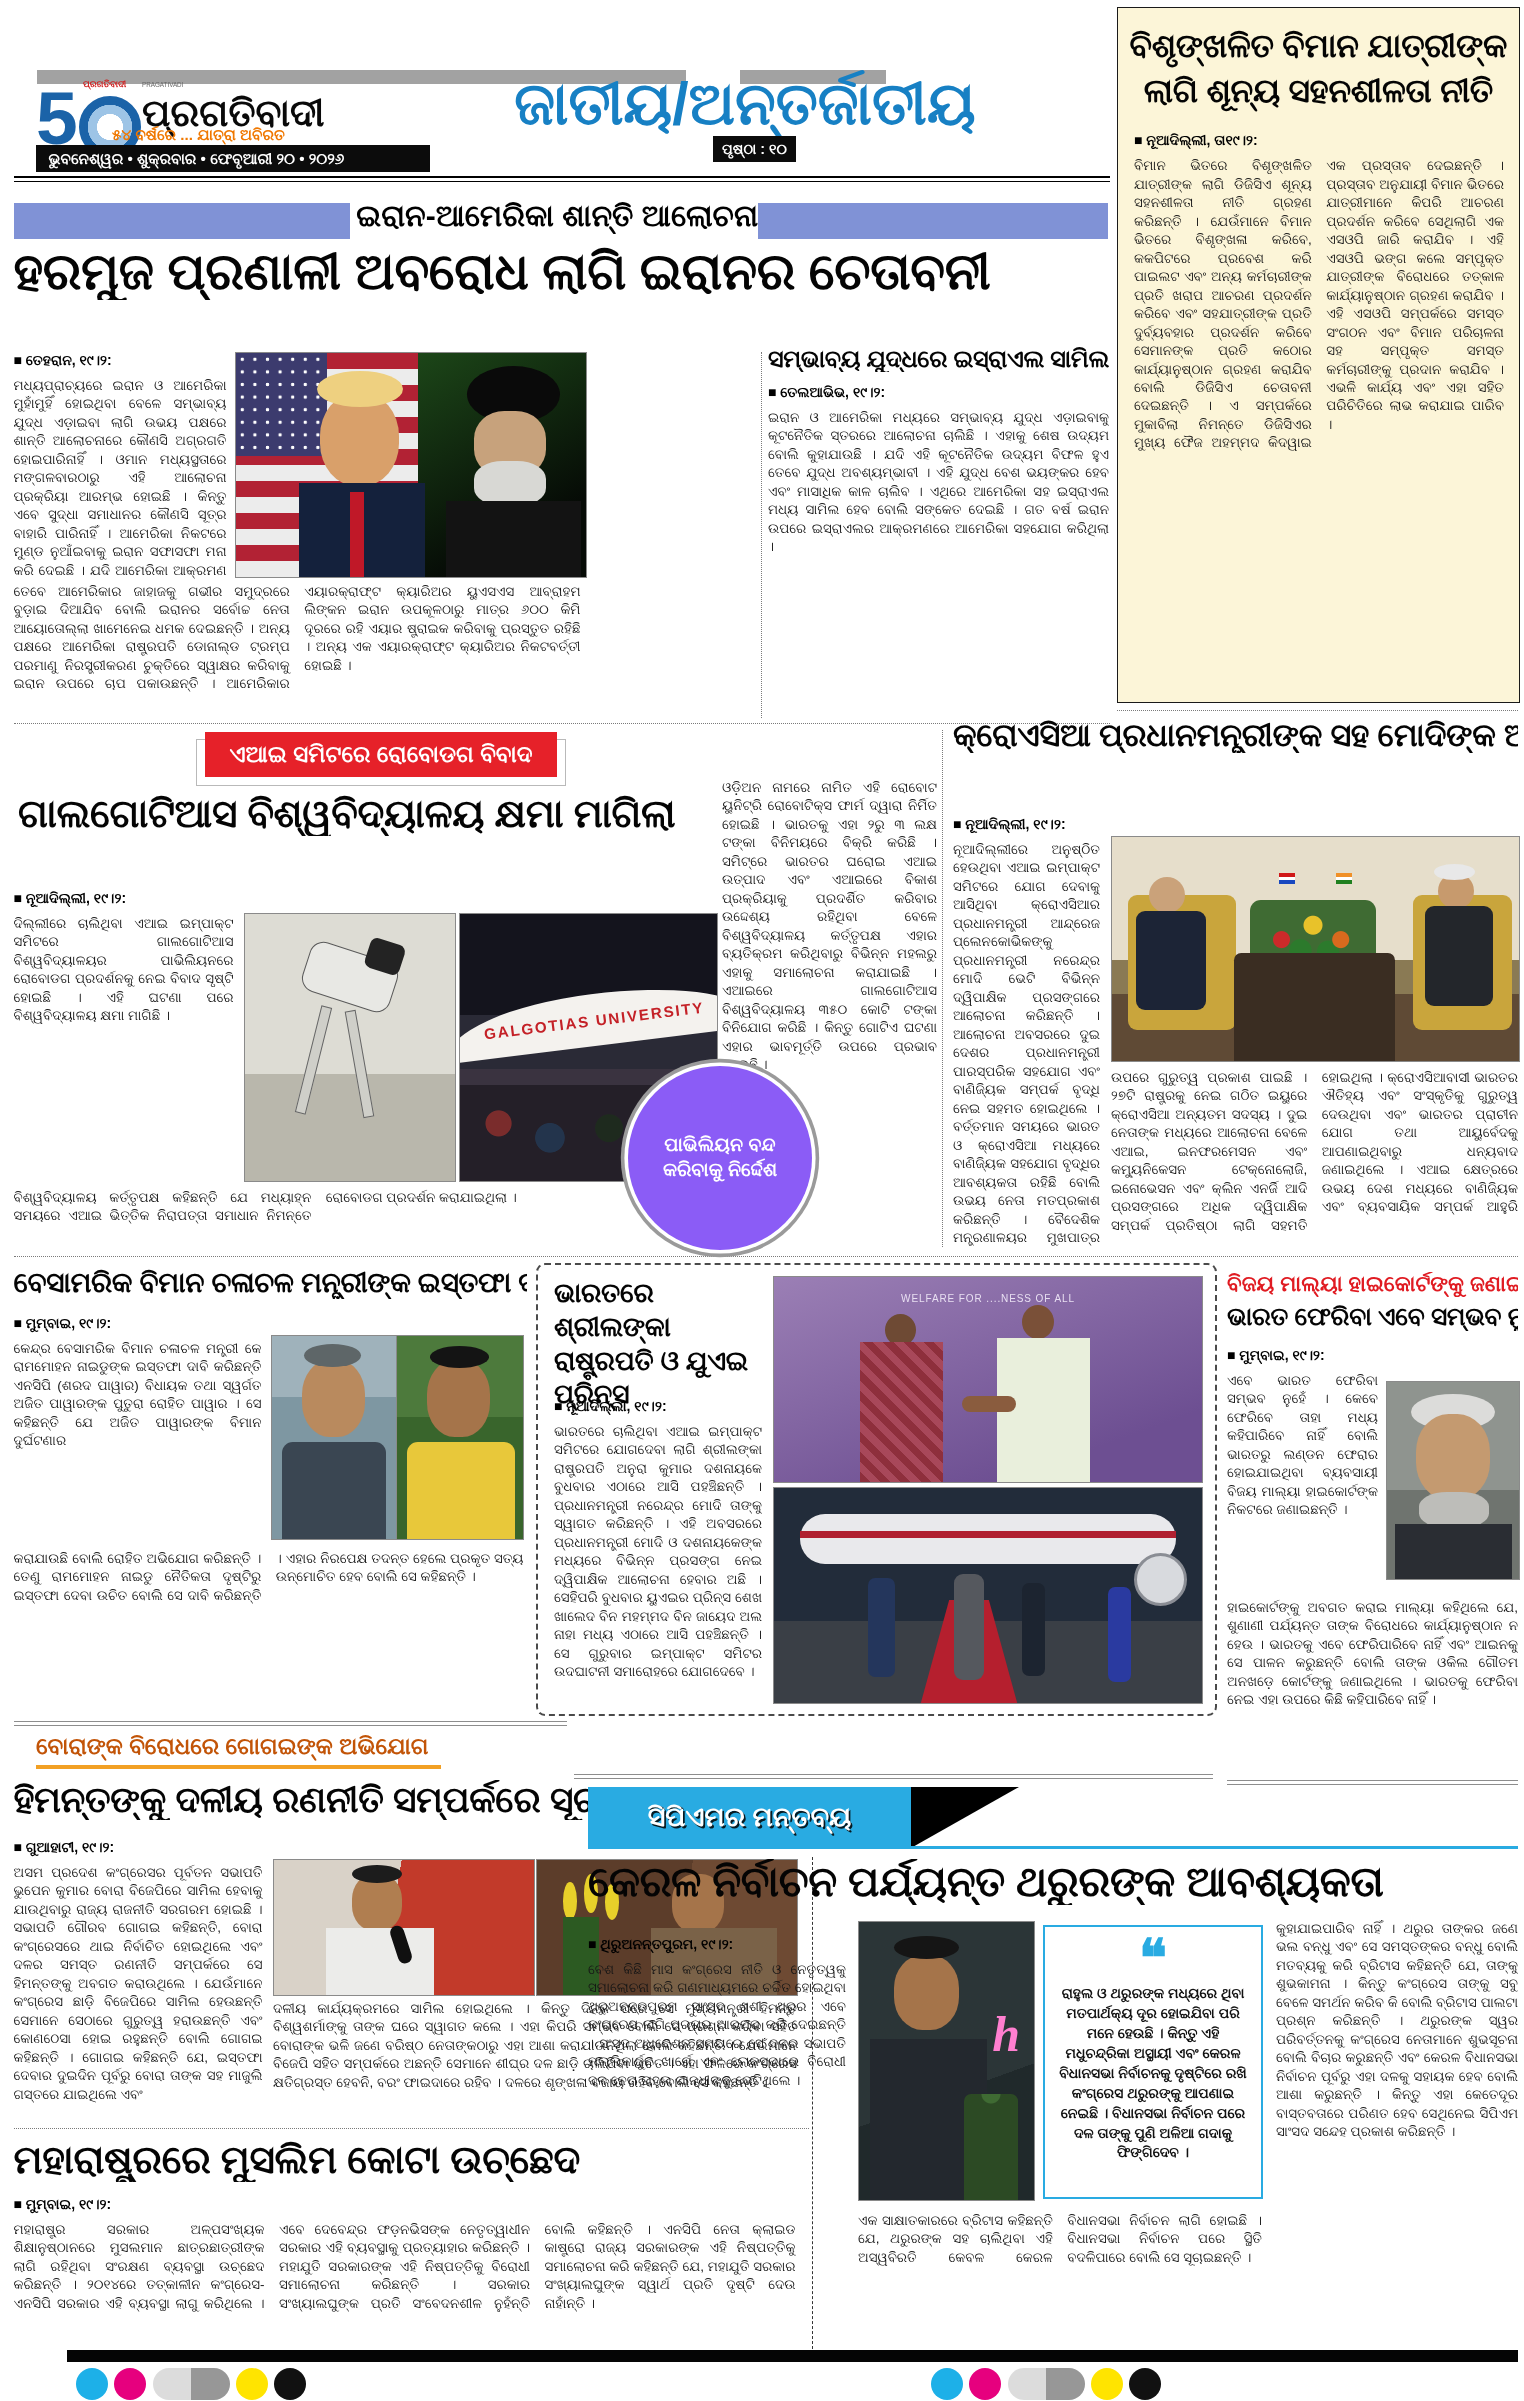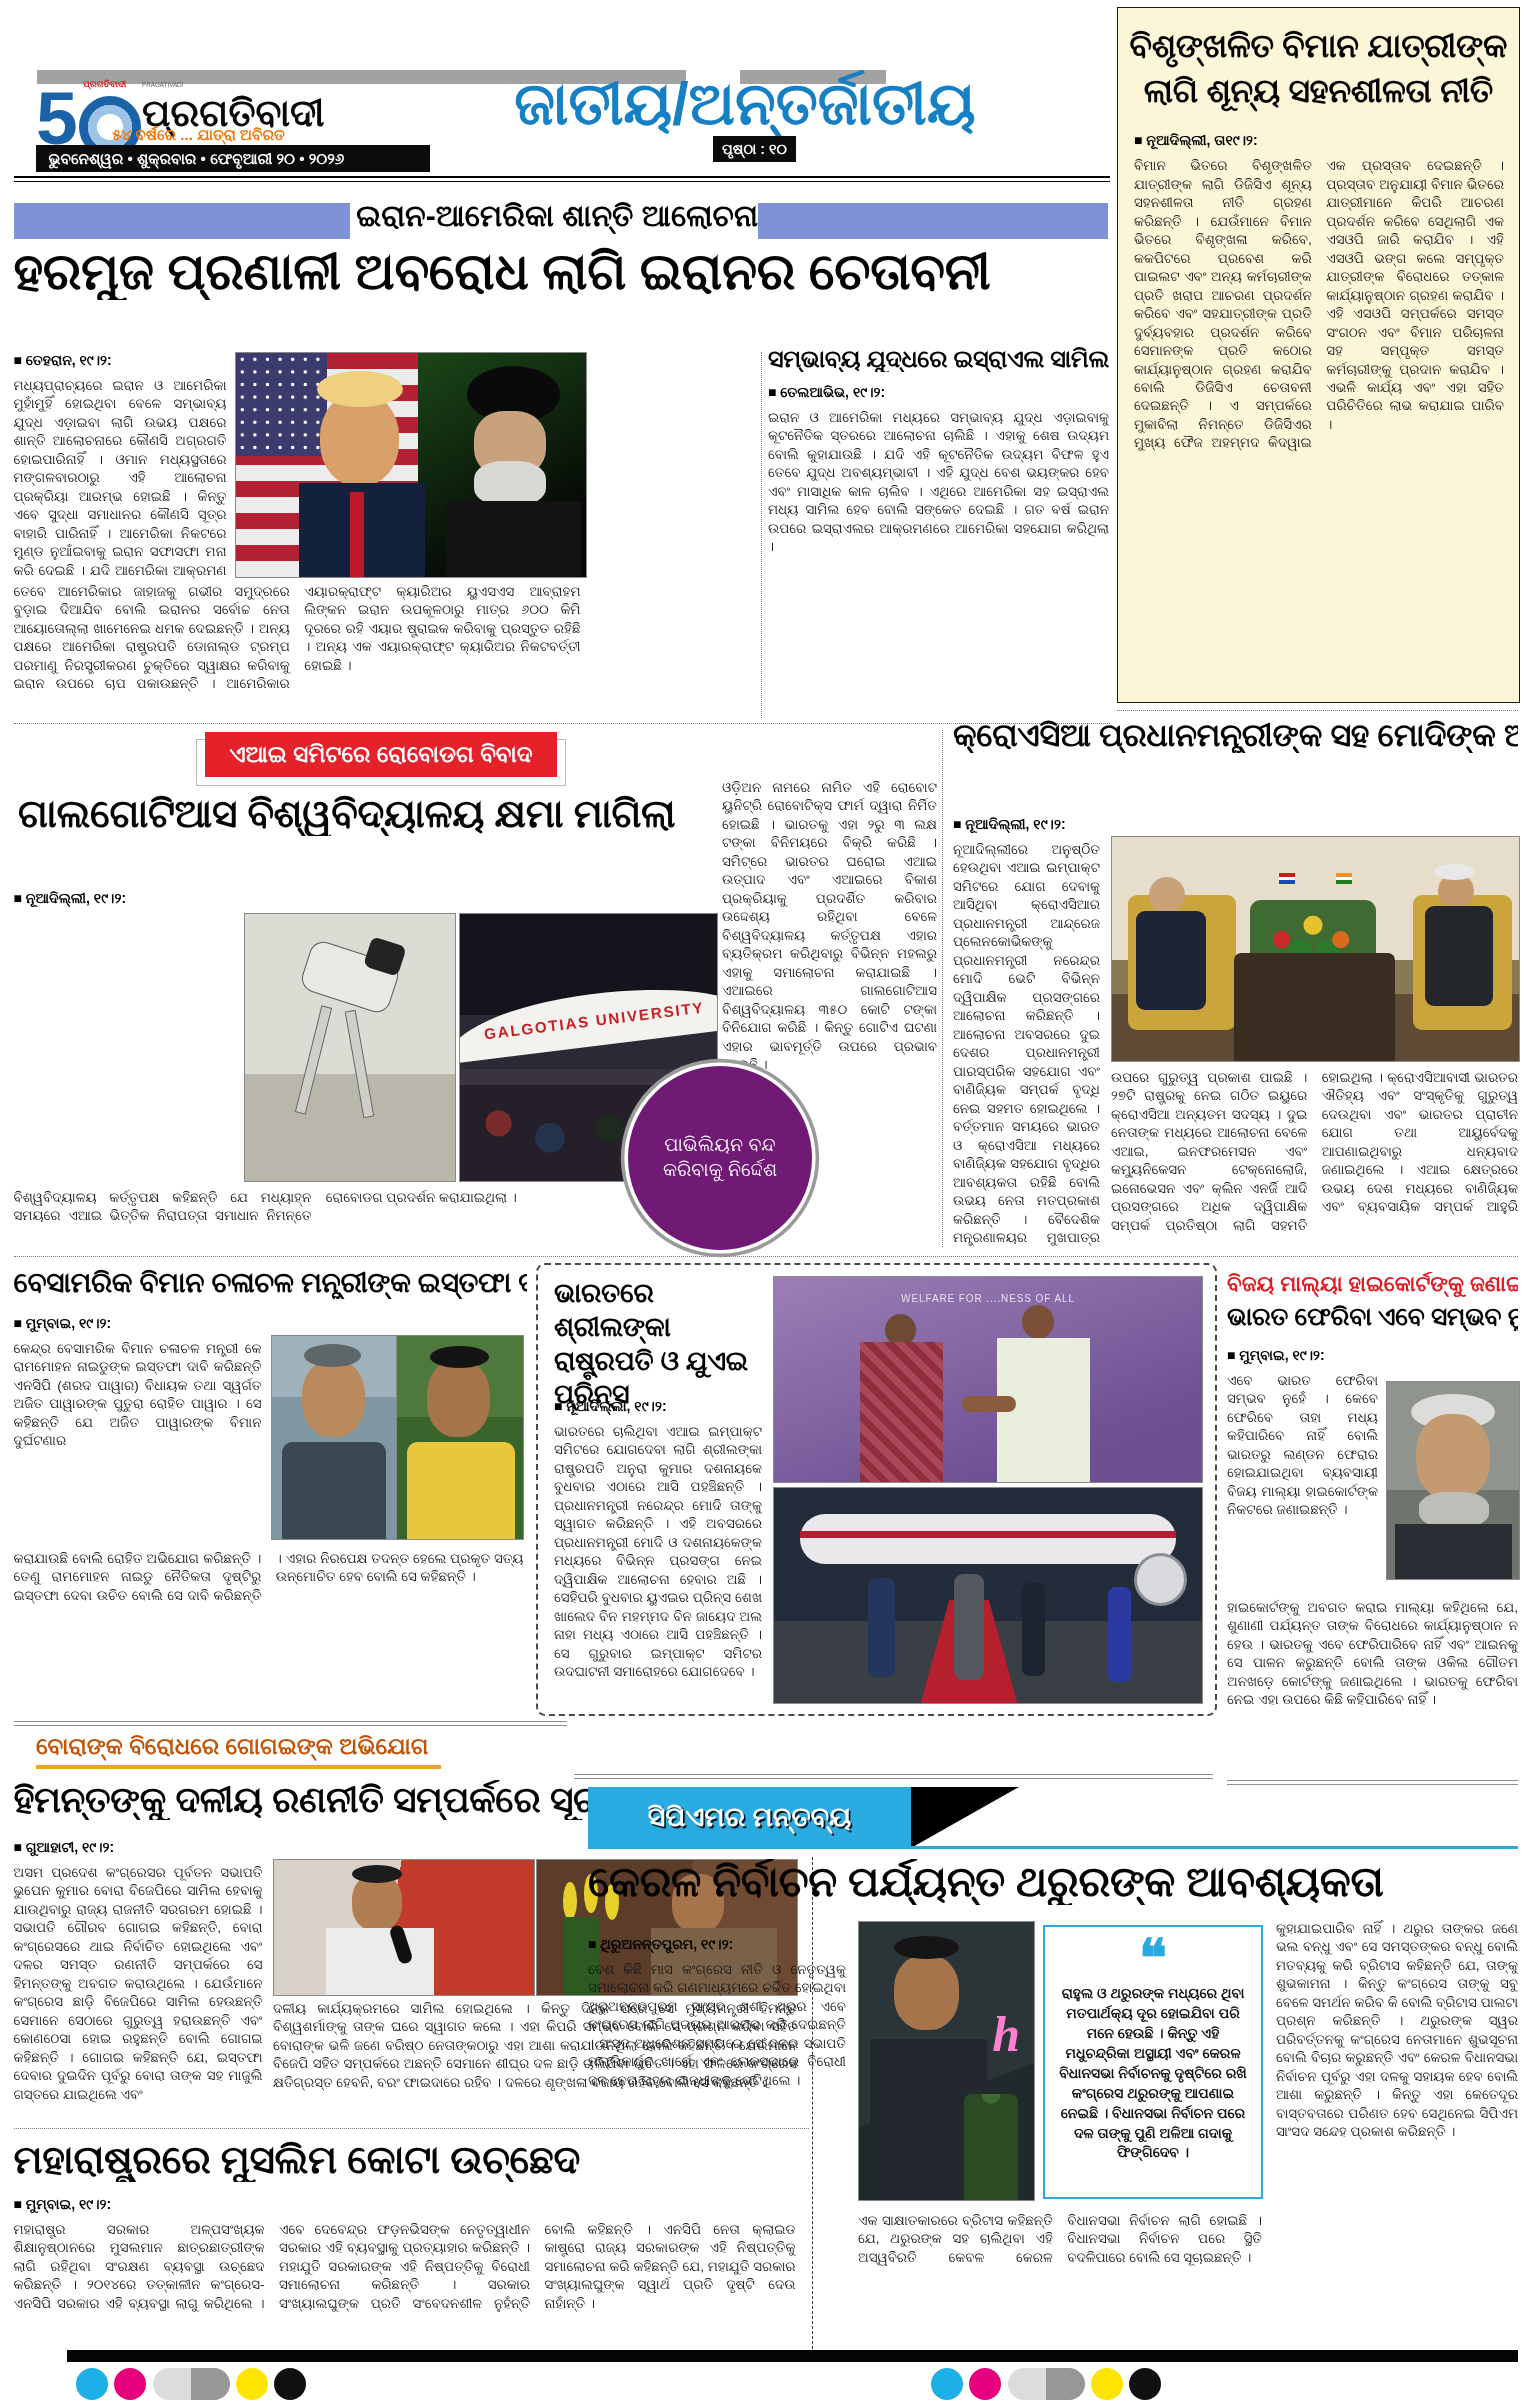--- a/index.html
+++ b/index.html
@@ -81,36 +81,37 @@
   <div class="byl abs" style="left:768px;top:384px">■ ତେଲଆଭିଭ, ୧୯।୨:</div>
   <div class="bt abs" style="left:768px;top:409px;width:341px;height:309px">ଇରାନ ଓ ଆମେରିକା ମଧ୍ୟରେ ସମ୍ଭାବ୍ୟ ଯୁଦ୍ଧ ଏଡ଼ାଇବାକୁ କୂଟନୈତିକ ସ୍ତରରେ ଆଲୋଚନା ଚାଲିଛି । ଏହାକୁ ଶେଷ ଉଦ୍ୟମ ବୋଲି କୁହାଯାଉଛି । ଯଦି ଏହି କୂଟନୈତିକ ଉଦ୍ୟମ ବିଫଳ ହୁଏ ତେବେ ଯୁଦ୍ଧ ଅବଶ୍ୟମ୍ଭାବୀ । ଏହି ଯୁଦ୍ଧ ବେଶ ଭୟଙ୍କର ହେବ ଏବଂ ମାସାଧିକ କାଳ ଚାଲିବ । ଏଥିରେ ଆମେରିକା ସହ ଇସ୍ରାଏଲ ମଧ୍ୟ ସାମିଲ ହେବ ବୋଲି ସଙ୍କେତ ଦେଇଛି । ଗତ ବର୍ଷ ଇରାନ ଉପରେ ଇସ୍ରାଏଲର ଆକ୍ରମଣରେ ଆମେରିକା ସହଯୋଗ କରିଥିଲା ।</div>
 
   <div class="dot-h abs" style="left:13.5px;top:723px;width:1096px"></div>
 
   <div class="abs" style="left:196px;top:739px;width:368px;height:45px;border:1.8px solid #b9b9b9"></div>
   <div class="abs" style="left:205px;top:732px;width:352px;height:45px;background:#e62129;color:#fff;font-size:23px;font-weight:800;display:flex;align-items:center;justify-content:center;white-space:nowrap;overflow:hidden">ଏଆଇ ସମିଟରେ ରୋବୋଡଗ ବିବାଦ</div>
   <div class="hl abs" style="left:18px;top:793px;width:709px;font-size:39px">ଗାଲଗୋଟିଆସ ବିଶ୍ୱବିଦ୍ୟାଳୟ କ୍ଷମା ମାଗିଲା</div>
   <div class="bt abs" style="left:722px;top:779px;width:215px;height:466px">ଓଡ଼ିଅନ ନାମରେ ନାମିତ ଏହି ରୋବୋଟ ୟୁନିଟ୍ରି ରୋବୋଟିକ୍ସ ଫାର୍ମ ଦ୍ୱାରା ନିର୍ମିତ ହୋଇଛି । ଭାରତକୁ ଏହା ୨ରୁ ୩ ଲକ୍ଷ ଟଙ୍କା ବିନିମୟରେ ବିକ୍ରି କରିଛି । ସମିଟ୍ରେ ଭାରତର ଘରୋଇ ଏଆଇ ଉତ୍ପାଦ ଏବଂ ଏଆଇରେ ବିକାଶ ପ୍ରକ୍ରିୟାକୁ ପ୍ରଦର୍ଶିତ କରିବାର ଉଦ୍ଦେଶ୍ୟ ରହିଥିବା ବେଳେ ବିଶ୍ୱବିଦ୍ୟାଳୟ କର୍ତ୍ତୃପକ୍ଷ ଏହାର ବ୍ୟତିକ୍ରମ କରିଥିବାରୁ ବିଭିନ୍ନ ମହଲରୁ ଏହାକୁ ସମାଲୋଚନା କରାଯାଇଛି । ଏଆଇରେ ଗାଲଗୋଟିଆସ ବିଶ୍ୱବିଦ୍ୟାଳୟ ୩୫୦ କୋଟି ଟଙ୍କା ବିନିଯୋଗ କରିଛି । କିନ୍ତୁ ଗୋଟିଏ ଘଟଣା ଏହାର ଭାବମୂର୍ତ୍ତି ଉପରେ ପ୍ରଭାବ ଦେଇଛି ।</div>
   <div class="byl abs" style="left:13.5px;top:890px">■ ନୂଆଦିଲ୍ଲୀ, ୧୯।୨:</div>
+  <div class="bt abs" style="left:13.5px;top:915px;width:220px;height:264px">ଦିଲ୍ଲୀରେ ଚାଲିଥିବା ଏଆଇ ଇମ୍ପାକ୍ଟ ସମିଟରେ ଗାଲଗୋଟିଆସ ବିଶ୍ୱବିଦ୍ୟାଳୟର ପାଭିଲିୟନରେ ରୋବୋଡଗ ପ୍ରଦର୍ଶନକୁ ନେଇ ବିବାଦ ସୃଷ୍ଟି ହୋଇଛି । ଏହି ଘଟଣା ପରେ ବିଶ୍ୱବିଦ୍ୟାଳୟ କ୍ଷମା ମାଗିଛି ।</div>
 
   <div class="photo" style="left:244px;top:913px;width:210px;height:267px;background:linear-gradient(180deg,#dddcd4 0 60%,#b9b7ac 60% 100%)">
     <div class="abs" style="left:28%;top:14%;width:90px;height:50px;border-radius:14.4px;background:#e8e8e4;border:1.8px solid #5a5a5a;transform:rotate(18deg)"></div>
     <div class="abs" style="left:58%;top:10%;width:36px;height:30.5px;border-radius:7.2px;background:#232323;transform:rotate(18deg)"></div>
     <div class="abs" style="left:30%;top:34%;width:9px;height:108px;background:#cfcfc9;border:0.9px solid #666;transform:rotate(14deg)"></div>
     <div class="abs" style="left:52%;top:36%;width:9px;height:106px;background:#cfcfc9;border:0.9px solid #666;transform:rotate(-10deg)"></div>
   </div>
 
   <div class="photo" style="left:459px;top:913px;width:257px;height:267px;background:linear-gradient(180deg,#14141d 0 38%,#2a2a36 38% 58%,#3a3340 58% 100%)">
     <div class="abs" style="left:-6%;top:30%;width:116%;height:52px;background:#f4f2ee;border-radius:50% 50% 0 0/90% 70% 0 0;transform:rotate(-7deg);display:flex;align-items:center;justify-content:center">
       <span style="color:#c42127;font-weight:800;font-size:15.2px;letter-spacing:1.8px;white-space:nowrap">GALGOTIAS UNIVERSITY</span>
     </div>
     <div class="abs" style="left:0;top:64%;width:100%;height:36%;background:radial-gradient(circle at 15% 40%,#7a2c2c 0 12.6px,transparent 13.5px),radial-gradient(circle at 35% 55%,#23344c 0 14.4px,transparent 15.2px),radial-gradient(circle at 58% 45%,#1e2a1e 0 13.5px,transparent 14.4px),radial-gradient(circle at 80% 55%,#3c2c4c 0 14.4px,transparent 15.2px),#241f28"></div>
   </div>
 
-  <div class="abs" style="left:628px;top:1066px;width:184px;height:184px;border-radius:50%;background:#701a75;box-shadow:0 0 0 3.6px #fff,0 0 0 7.2px #9a9a9a;display:flex;align-items:center;justify-content:center;text-align:center;color:#fff;font-weight:400;font-size:19px;line-height:1.3;z-index:6;padding:7.2px;box-sizing:border-box">ପାଭିଲିୟନ ବନ୍ଦ କରିବାକୁ ନିର୍ଦ୍ଦେଶ</div>
+  <div class="abs" style="left:628px;top:1066px;width:184px;height:184px;border-radius:50%;background:#8b5cf6;box-shadow:0 0 0 3.6px #fff,0 0 0 7.2px #9a9a9a;display:flex;align-items:center;justify-content:center;text-align:center;color:#fff;font-weight:700;font-size:19px;line-height:1.3;z-index:6;padding:7.2px;box-sizing:border-box">ପାଭିଲିୟନ ବନ୍ଦ କରିବାକୁ ନିର୍ଦ୍ଦେଶ</div>
 
   <div class="bt c2 abs" style="left:13.5px;top:1189px;width:610px;height:56px">ବିଶ୍ୱବିଦ୍ୟାଳୟ କର୍ତ୍ତୃପକ୍ଷ କହିଛନ୍ତି ଯେ ମଧ୍ୟାହ୍ନ ସମୟରେ ଏଆଇ ଭିତ୍ତିକ ନିରାପତ୍ତା ସମାଧାନ ନିମନ୍ତେ ରୋବୋଡଗ ପ୍ରଦର୍ଶନ କରାଯାଇଥିଲା ।</div>
 
   <div class="dot-v abs" style="left:942px;top:730px;height:517px"></div>
 
   <div class="hl abs" style="left:953px;top:718px;width:565px;font-size:32px">କ୍ରୋଏସିଆ ପ୍ରଧାନମନ୍ତ୍ରୀଙ୍କ ସହ ମୋଦିଙ୍କ ଆଲୋଚନା</div>
   <div class="byl abs" style="left:953px;top:816px">■ ନୂଆଦିଲ୍ଲୀ, ୧୯।୨:</div>
   <div class="bt abs" style="left:953px;top:841px;width:147px;height:405px">ନୂଆଦିଲ୍ଲୀରେ ଅନୁଷ୍ଠିତ ହେଉଥିବା ଏଆଇ ଇମ୍ପାକ୍ଟ ସମିଟରେ ଯୋଗ ଦେବାକୁ ଆସିଥିବା କ୍ରୋଏସିଆର ପ୍ରଧାନମନ୍ତ୍ରୀ ଆନ୍ଦ୍ରେଜ ପ୍ଲେନକୋଭିକଙ୍କୁ ପ୍ରଧାନମନ୍ତ୍ରୀ ନରେନ୍ଦ୍ର ମୋଦି ଭେଟି ବିଭିନ୍ନ ଦ୍ୱିପାକ୍ଷିକ ପ୍ରସଙ୍ଗରେ ଆଲୋଚନା କରିଛନ୍ତି । ଆଲୋଚନା ଅବସରରେ ଦୁଇ ଦେଶର ପ୍ରଧାନମନ୍ତ୍ରୀ ପାରସ୍ପରିକ ସହଯୋଗ ଏବଂ ବାଣିଜ୍ୟିକ ସମ୍ପର୍କ ବୃଦ୍ଧି ନେଇ ସହମତ ହୋଇଥିଲେ । ବର୍ତ୍ତମାନ ସମୟରେ ଭାରତ ଓ କ୍ରୋଏସିଆ ମଧ୍ୟରେ ବାଣିଜ୍ୟିକ ସହଯୋଗ ବୃଦ୍ଧିର ଆବଶ୍ୟକତା ରହିଛି ବୋଲି ଉଭୟ ନେତା ମତପ୍ରକାଶ କରିଛନ୍ତି । ବୈଦେଶିକ ମନ୍ତ୍ରଣାଳୟର ମୁଖପାତ୍ର ରଣଧୀର ଜୟସ୍ୱାଲ ଏକ୍ସରେ ଲେଖିଛନ୍ତି ଯେ, ଦୁଇ ନେତାଙ୍କ ମଧ୍ୟରେ ଆଲୋଚନା ବେଳେ ଭାରତ ଓ ୟୁରୋପୀୟ ରାଷ୍ଟ୍ରସଂଘ(ଇୟୁ) ମଧ୍ୟରେ ସ୍ୱାକ୍ଷରିତ ମୁକ୍ତ ବାଣିଜ୍ୟ</div>
 
   <div class="photo" style="left:1111px;top:836px;width:407px;height:224px;background:linear-gradient(180deg,#e6decb 0 55%,#8a7a54 55% 70%,#5f4a35 70% 100%)">

